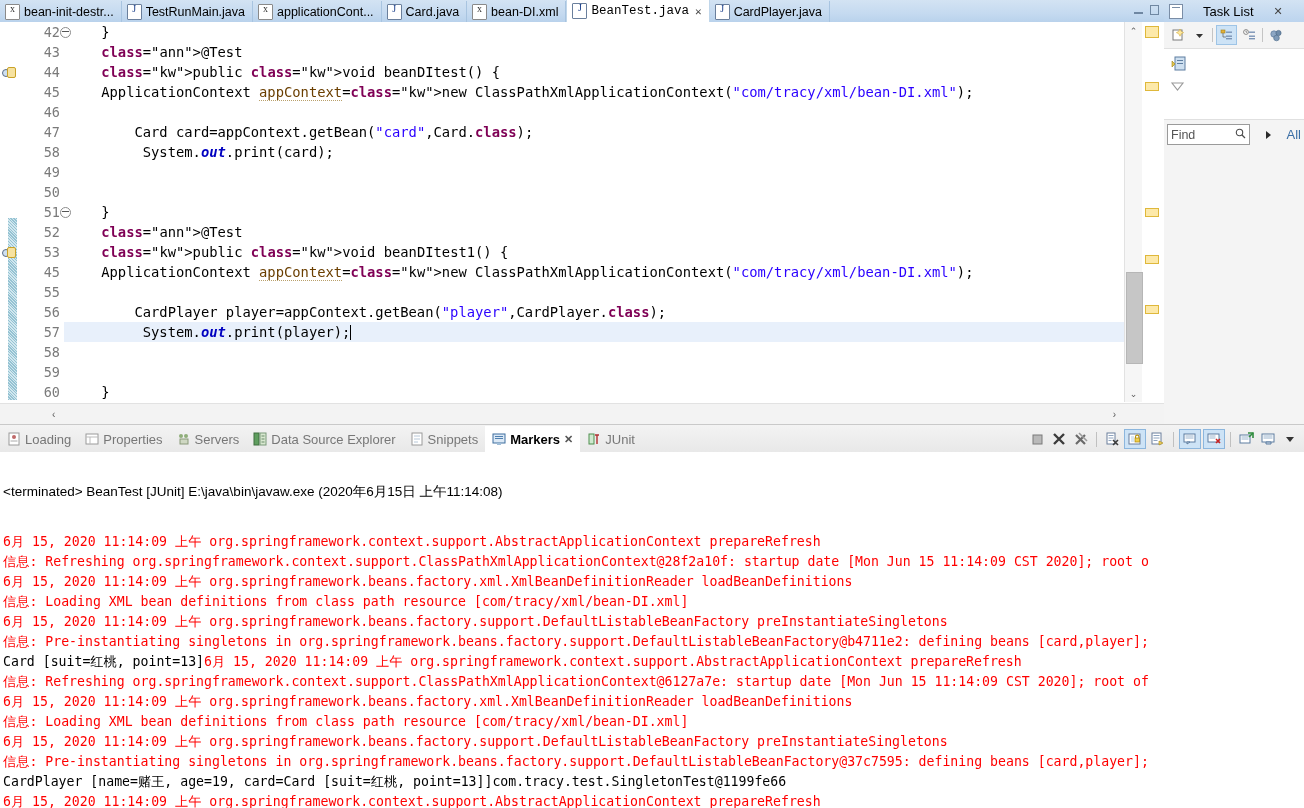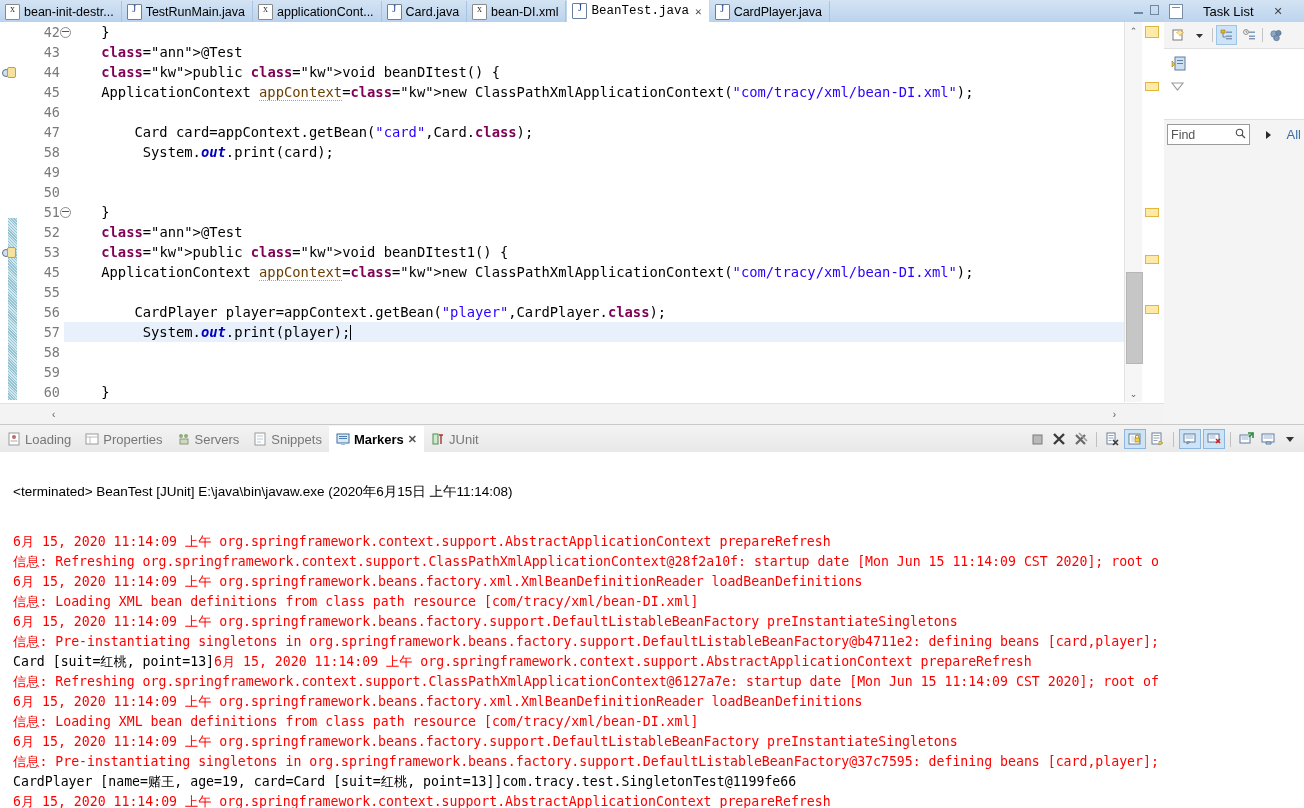--- a/index.html
+++ b/index.html
@@ -387,21 +387,21 @@
   #console-out {
     position: absolute;
     left: 0; top: 28px;
     width: 1304px; height: 356px;
     background: #ffffff;
     overflow: hidden;
     font-family: "DejaVu Sans Mono", monospace;
     font-size: 13.2px;
     white-space: pre;
   }
-  .coline { height: 20px; line-height: 20px; padding-left: 13px; }
+  .coline { height: 20px; line-height: 20px; padding-left: 3px; }
   .co-hdr { color: #000; font-family: "Liberation Sans", sans-serif; font-size: 13.5px; }
   .co-err { color: #ff0000; }
   .co-std { color: #000000; }
 </style>
 </head>
 <body>
 
 <div id="app">
 
   <div id="editor-area">
@@ -602,20 +602,28 @@
           <div class="ctab">
             <span class="cicon"><svg width="14" height="14" viewBox="0 0 14 14">
                 <circle cx="4" cy="4" r="2" fill="#8fae7a"></circle>
                 <circle cx="9" cy="4" r="2" fill="#8fae7a"></circle>
                 <rect x="3" y="7" width="8" height="5" fill="#cfd8c3" stroke="#8a9a7a"></rect>
               </svg></span>
             <span>Servers</span>
           </div>
           <div class="ctab">
             <span class="cicon"><svg width="14" height="14" viewBox="0 0 14 14">
+                <rect x="1" y="1" width="5" height="12" fill="#5f9e5f" stroke="#3f6f3f"></rect>
+                <rect x="7" y="1" width="6" height="12" fill="#d8e8d0" stroke="#7a9a7a"></rect>
+                <path d="M8.5 4 h3 M8.5 7 h3 M8.5 10 h3" stroke="#6a8a6a"></path>
+              </svg></span>
+            <span>Data Source Explorer</span>
+          </div>
+          <div class="ctab">
+            <span class="cicon"><svg width="14" height="14" viewBox="0 0 14 14">
                 <rect x="2" y="1" width="10" height="12" fill="#fff" stroke="#9a9a9a"></rect>
                 <path d="M4 4 h6 M4 7 h6 M4 10 h4" stroke="#b8c8d8"></path>
               </svg></span>
             <span>Snippets</span>
           </div>
           <div class="ctab active">
             <span class="cicon"><svg width="14" height="14" viewBox="0 0 14 14">
                 <rect x="1" y="2" width="12" height="9" fill="#dce9f6" stroke="#3f6f9f"></rect>
                 <path d="M3 4.5 h8 M3 6.5 h8" stroke="#4f7faf"></path>
                 <rect x="5" y="11" width="4" height="2" fill="#9fbdd8"></rect>

